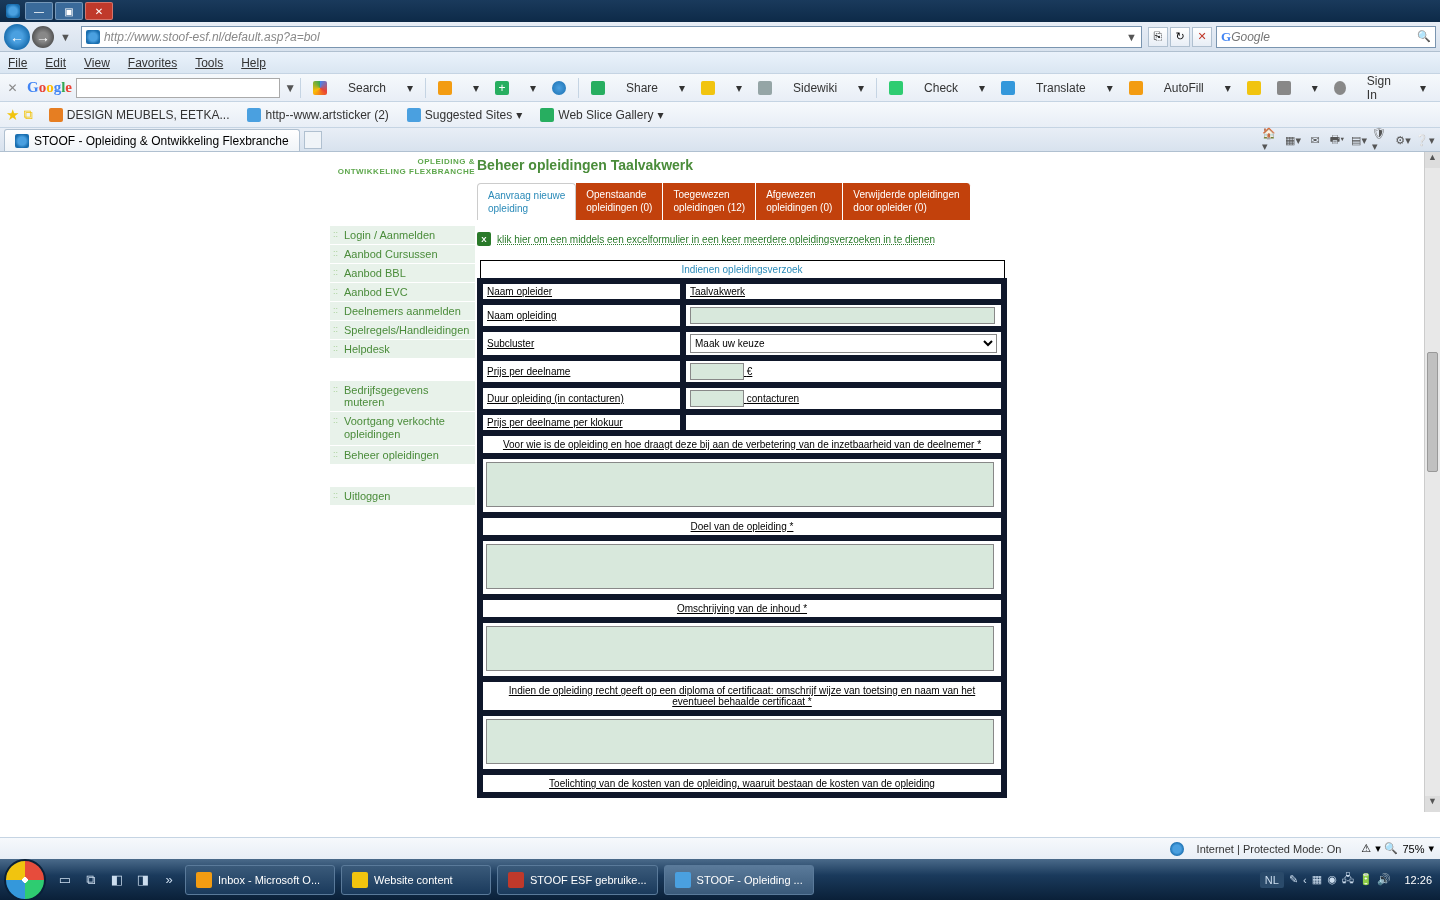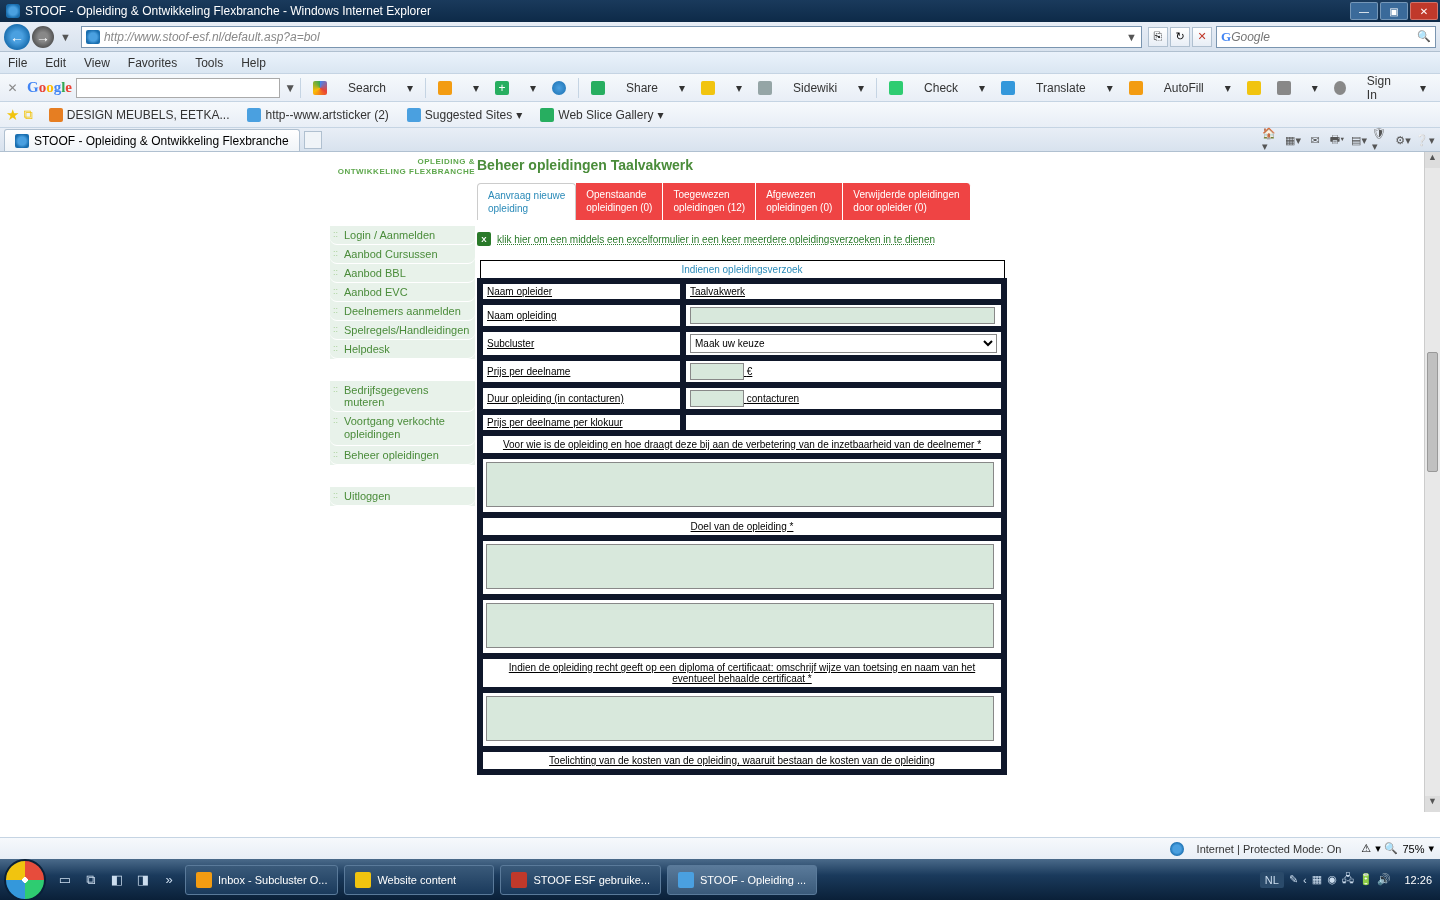--- a/index.html
+++ b/index.html
@@ -22,21 +22,21 @@
 .urlbar input { border: none; outline: none; flex: 1; font-size: 12px; color: #888; font-style: italic; }
 .navicons { display: flex; align-items: center; gap: 2px; }
 .navicons .ibtn { width: 20px; height: 20px; border: 1px solid #b0c0d0; background: linear-gradient(#fff,#e8eef6); display: flex; align-items: center; justify-content: center; font-size: 11px; }
 .searchbox { width: 220px; height: 22px; background: #fff; border: 1px solid #7a95b0; display: flex; align-items: center; padding: 0 4px; margin-left: 4px; }
 .searchbox input { border: none; outline: none; flex: 1; font-size: 12px; font-style: italic; color: #999; }
 .searchbox .g { font-family: serif; font-weight: bold; font-size: 13px; }
 .searchbox .mag { color: #888; margin-left: 4px; }
 
 
 .menubar { height: 22px; background: linear-gradient(#eaf2fb,#dae6f2); display: flex; align-items: center; padding: 0 8px; border-bottom: 1px solid #c5d4e3; font-size: 12px; }
-.menubar span { margin-right: 18px; color: #333; }
+.menubar span { margin-right: 18px; color: #333; text-decoration: underline; }
 
 
 .gtoolbar { height: 28px; background: linear-gradient(#f6f9fc,#e8eef6); display: flex; align-items: center; padding: 0 6px; border-bottom: 1px solid #c5d4e3; font-size: 12px; }
 .gtoolbar .xbtn { width: 14px; height: 14px; color: #888; margin-right: 8px; text-align: center; }
 .gtoolbar .glogo { font-family: serif; font-weight: bold; font-size: 15px; margin-right: 4px; }
 .gtoolbar .glogo .b{color:#4285f4}.gtoolbar .glogo .r{color:#ea4335}.gtoolbar .glogo .y{color:#fbbc05}.gtoolbar .glogo .g{color:#34a853}
 .gtoolbar input.gs { width: 220px; height: 20px; border: 1px solid #aaa; margin-right: 4px; }
 .gtoolbar .tbtn { padding: 2px 6px; margin: 0 2px; display: flex; align-items: center; gap: 21px; color: #333; }
 .gtoolbar .tbtn .ico { width: 14px; height: 14px; background: #888; border-radius: 2px; display: inline-block; }
 .gtoolbar .sep { width: 1px; height: 20px; background: #c5d4e3; margin: 0 4px; }
@@ -63,30 +63,30 @@
 .page-scroll .thumb { position: absolute; left: 2px; right: 2px; top: 200px; height: 120px; background: #c0c0c0; border: 1px solid #999; border-radius: 2px; }
 .page-scroll .arr { position: absolute; left: 0; right: 0; height: 16px; text-align: center; font-size: 9px; color: #555; background: #ddd; }
 .page-scroll .arr.up { top: 0; } .page-scroll .arr.dn { bottom: 0; }
 
 .page-inner { display: flex; padding: 5px 0 0 330px; }
 
 
 .sidebar { width: 145px; margin-right: 2px; }
 .sidebar .brand { color: #5fa84e; font-size: 8px; font-weight: bold; letter-spacing: 0.5px; line-height: 1.2; text-align: right; margin-bottom: 50px; }
 .sidebar .menu { background: #e8f2ea; }
-.sidebar .menu-item { padding: 3px 4px 3px 14px; color: #4a8c3a; font-size: 11px; border-bottom: 1px solid #fff; position: relative; border-radius: 7px; }
+.sidebar .menu-item { padding: 3px 4px 3px 14px; color: #4a8c3a; font-size: 11px; border-bottom: 1px solid #fff; position: relative; }
 .sidebar .menu-item::before { content: "::"; position: absolute; left: 3px; color: #a8d098; font-size: 9px; }
 .sidebar .menu-item.multiline { line-height: 1.2; }
 .sidebar .gap { height: 22px; background: transparent; }
 
 
 .main { width: 530px; }
 .main h1 { color: #4a8c3a; font-size: 14px; font-weight: bold; margin-bottom: 10px; }
 .content-tabs { display: flex; margin-bottom: 12px; border-bottom: none; }
-.content-tabs .ctab { padding: 5px 10px; font-size: 10px; line-height: 1.3; color: #fff; background: #ef4444; border-right: 1px solid #fff; text-align: left; }
+.content-tabs .ctab { padding: 5px 10px; font-size: 10px; line-height: 1.3; color: #fff; background: #c2410c; border-right: 1px solid #fff; text-align: left; }
 .content-tabs .ctab.active { background: #fff; color: #2a8ab8; border: 1px solid #ccc; border-bottom: none; border-radius: 4px 4px 0 0; }
 .content-tabs .ctab:last-child { border-radius: 0 4px 0 0; }
 
 .excel-link { display: flex; align-items: center; gap: 6px; margin-bottom: 14px; }
 .excel-link .xls { width: 14px; height: 14px; background: #2a7a2a; border-radius: 2px; display: flex; align-items: center; justify-content: center; color: #fff; font-size: 8px; font-weight: bold; }
 .excel-link a { color: #2a7a2a; font-size: 10px; text-decoration: underline dotted; }
 
 .form-table { width: 100%; border-collapse: collapse; border: 1px solid #000; }
 .form-table th { background: #fff; color: #2a8ab8; font-weight: normal; font-size: 10px; padding: 3px; border: 1px solid #000; text-align: center; }
 .form-table td { border: 6px solid #0f172a; padding: 2px 4px; font-size: 10px; vertical-align: middle; text-decoration: underline; }
@@ -115,21 +115,20 @@
 .taskbar .spacer { flex: 1; }
 .taskbar .tray { display: flex; align-items: center; gap: 5px; color: #cde; font-size: 11px; }
 .taskbar .tray .lang { background: #2a4a6a; padding: 2px 5px; border-radius: 2px; }
 .taskbar .clock { color: #fff; margin-left: 8px; margin-right: 4px; }
 </style>
 </head>
 <body>
 
 <div class="titlebar">
   <span class="ie-icon"></span>
-  <span class="title">STOOF - Opleiding &amp; Ontwikkeling Flexbranche - Windows Internet Explorer</span>
   <div class="winbtns">
     <div class="winbtn">—</div>
     <div class="winbtn">▣</div>
     <div class="winbtn close">✕</div>
   </div>
 </div>
 
 <div class="navbar">
   <div class="navbtn">←</div>
   <div class="navbtn fwd">→</div>
@@ -350,20 +349,23 @@
         <tr>
               <td colspan="2" class="ta-cell"><textarea style=""></textarea></td>
             </tr>
         <tr>
               <td colspan="2" class="section-head">Doel van de opleiding *</td>
             </tr>
         <tr>
               <td colspan="2" class="ta-cell"><textarea style=""></textarea></td>
             </tr>
         <tr>
+              <td colspan="2" class="section-head">Omschrijving van de inhoud *</td>
+            </tr>
+        <tr>
               <td colspan="2" class="ta-cell"><textarea style=""></textarea></td>
             </tr>
         <tr>
               <td colspan="2" class="section-head">Indien de opleiding recht geeft op een diploma of certificaat: omschrijf wijze van toetsing en naam van het eventueel behaalde certificaat *</td>
             </tr>
         <tr>
               <td colspan="2" class="ta-cell"><textarea style=""></textarea></td>
             </tr>
         <tr>
               <td colspan="2" class="section-head">Toelichting van de kosten van de opleiding, waaruit bestaan de kosten van de opleiding</td>
@@ -396,21 +398,21 @@
 
 <div class="taskbar">
   <div class="start"></div>
   <div class="ql">▭</div>
   <div class="ql">⧉</div>
   <div class="ql">◧</div>
   <div class="ql">◨</div>
   <div class="ql">»</div>
   <div class="task">
       <span class="ico" style="background:#f39c12"></span>
-      <span>Inbox - Subcluster O...</span>
+      <span>Inbox - Microsoft O...</span>
     </div>
   <div class="task">
       <span class="ico" style="background:#f1c40f"></span>
       <span>Website content</span>
     </div>
   <div class="task">
       <span class="ico" style="background:#c0392b"></span>
       <span>STOOF ESF gebruike...</span>
     </div>
   <div class="task" style="background:linear-gradient(#5a7a9a,#3a5a7a)">

